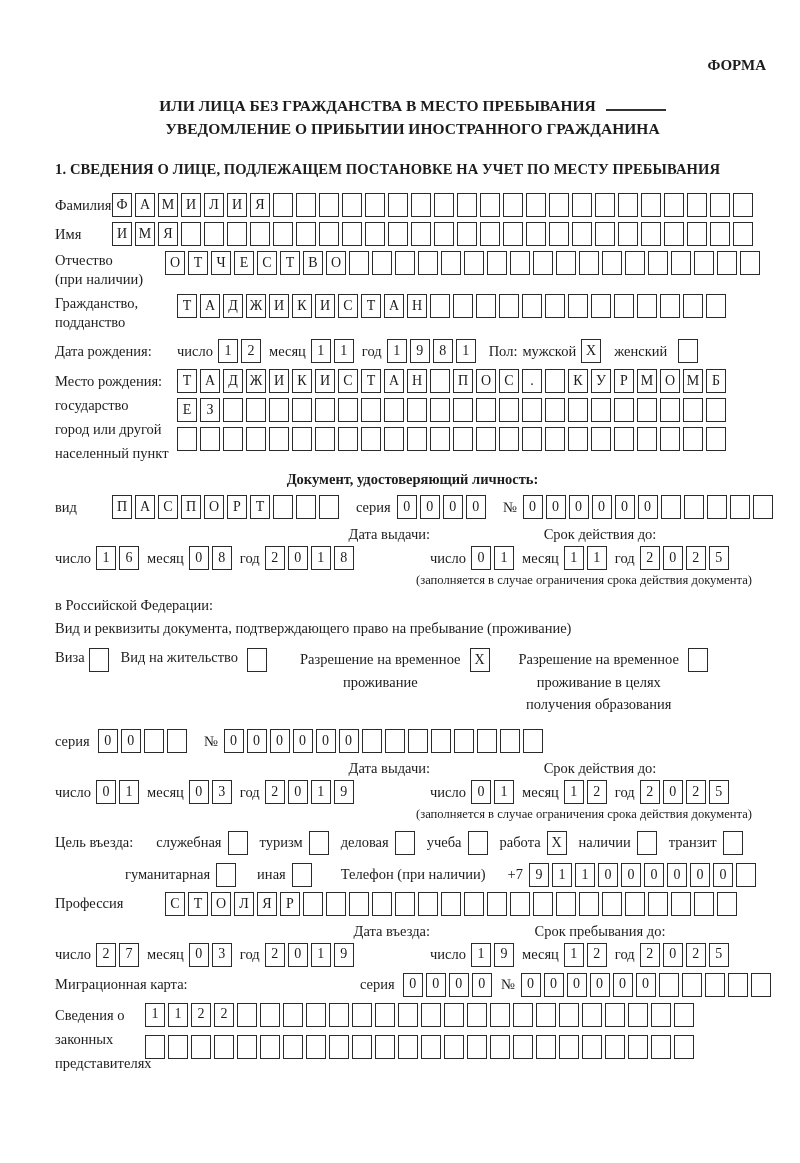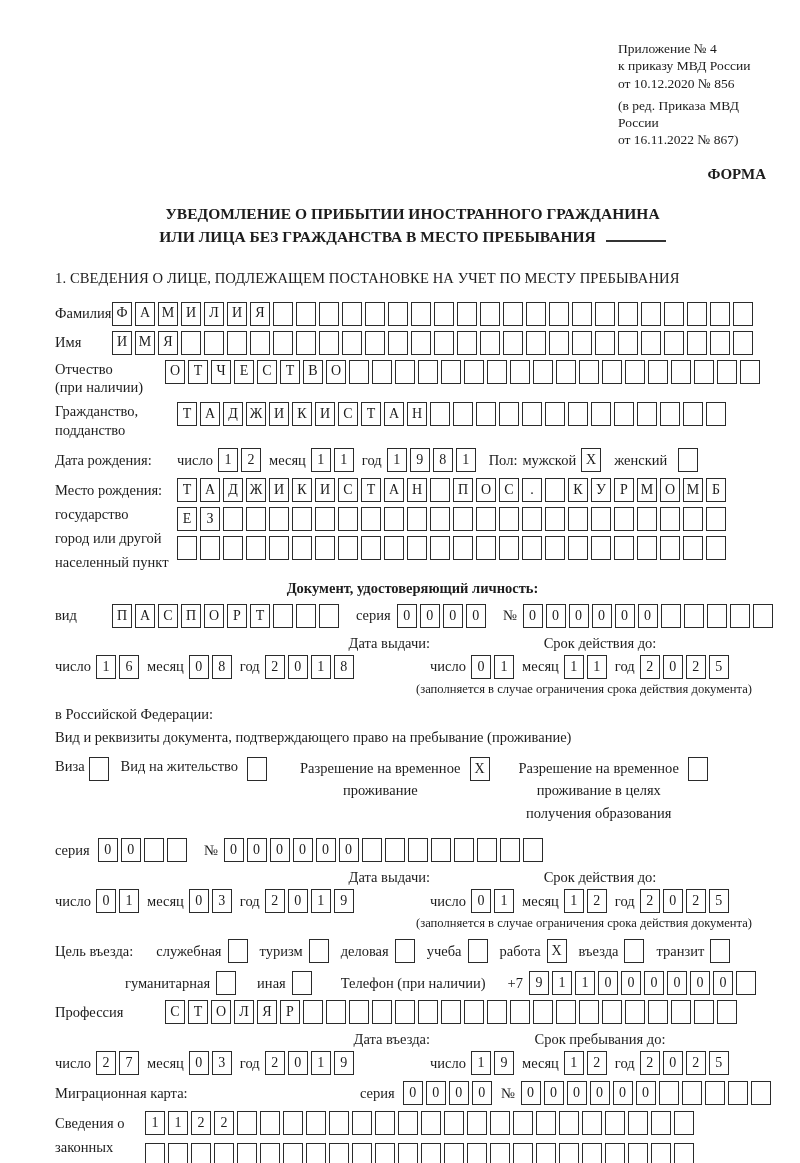--- a/index.html
+++ b/index.html
@@ -14,21 +14,21 @@
   .page { width:800px; height:1163px; overflow:hidden; padding:40px 30px 0 55px; }
 
   
   .hdr { margin-left:563px; font-size:13.5px; line-height:1.28; }
   .hdr .gap { margin-top:5px; }
   .forma { text-align:right; font-weight:bold; font-size:15px; margin-top:16px; padding-right:4px; }
 
   
   .title { text-align:center; font-weight:bold; font-size:15.5px; margin-top:18px; line-height:1.5; }
   .t-underline { display:inline-block; width:60px; border-bottom:2px solid #333; margin-left:10px; vertical-align:baseline; }
-  .sec-heading { font-weight:normal; font-size:14.6px; margin-top:20px; margin-bottom:14px; letter-spacing:0.1px; }
+  .sec-heading { font-weight:bold; font-size:14.6px; margin-top:20px; margin-bottom:14px; letter-spacing:0.1px; }
 
   
   .cells { display:inline-flex; flex:0 0 auto; }
   .cell {
     width:20px; height:24px; flex:0 0 auto;
     border:1.7px solid #2b2b2b; margin-right:3px;
     display:inline-flex; align-items:center; justify-content:center;
     font-size:14px; background:#fff;
   }
 
@@ -66,32 +66,25 @@
   
   .pitem { display:flex; align-items:center; margin-right:9px; }
   .pitem .plbl { margin-right:6px; }
   .indent70 { margin-left:70px; }
 </style>
 </head>
 <body>
 
 <div class="page">
 
-  <div class="hdr">
-    <div>Приложение № 4</div>
-    <div>к приказу МВД России</div>
-    <div>от 10.12.2020 № 856</div>
-    <div class="gap">(в ред. Приказа МВД России</div>
-    <div>от 16.11.2022 № 867)</div>
-  </div>
   <div class="forma">ФОРМА</div>
 
   <div class="title">
+    <div><span>ИЛИ ЛИЦА БЕЗ ГРАЖДАНСТВА В МЕСТО ПРЕБЫВАНИЯ</span><span class="t-underline"></span></div>
     <div>УВЕДОМЛЕНИЕ О ПРИБЫТИИ ИНОСТРАННОГО ГРАЖДАНИНА</div>
-    <div><span>ИЛИ ЛИЦА БЕЗ ГРАЖДАНСТВА В МЕСТО ПРЕБЫВАНИЯ</span><span class="t-underline"></span></div>
   </div>
 
   <div class="sec-heading">1. СВЕДЕНИЯ О ЛИЦЕ, ПОДЛЕЖАЩЕМ ПОСТАНОВКЕ НА УЧЕТ ПО МЕСТУ ПРЕБЫВАНИЯ</div>
 
   <div class="row">
     <span class="lbl w57">Фамилия</span>
     <span class="cells">
         <span class="cell">Ф</span>
         <span class="cell">А</span>
         <span class="cell">М</span>
@@ -565,21 +558,21 @@
           <span class="cell"></span>
         </span>
       </span>
     <span class="pitem">
         <span class="plbl">работа</span>
         <span class="cells">
           <span class="cell">X</span>
         </span>
       </span>
     <span class="pitem">
-        <span class="plbl">въезда</span>
+        <span class="plbl">наличии</span>
         <span class="cells">
           <span class="cell"></span>
         </span>
       </span>
     <span class="pitem">
         <span class="plbl">транзит</span>
         <span class="cells">
           <span class="cell"></span>
         </span>
       </span>

